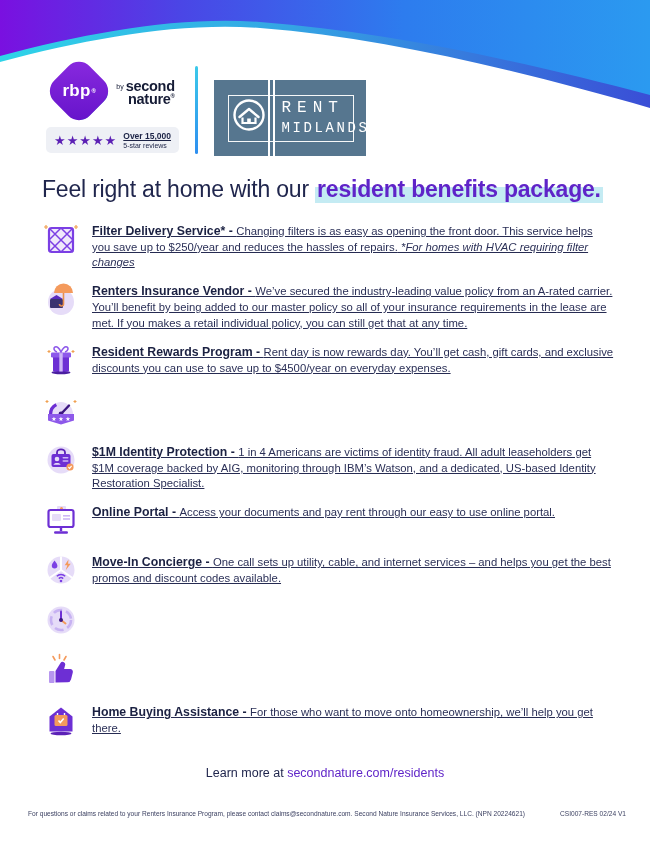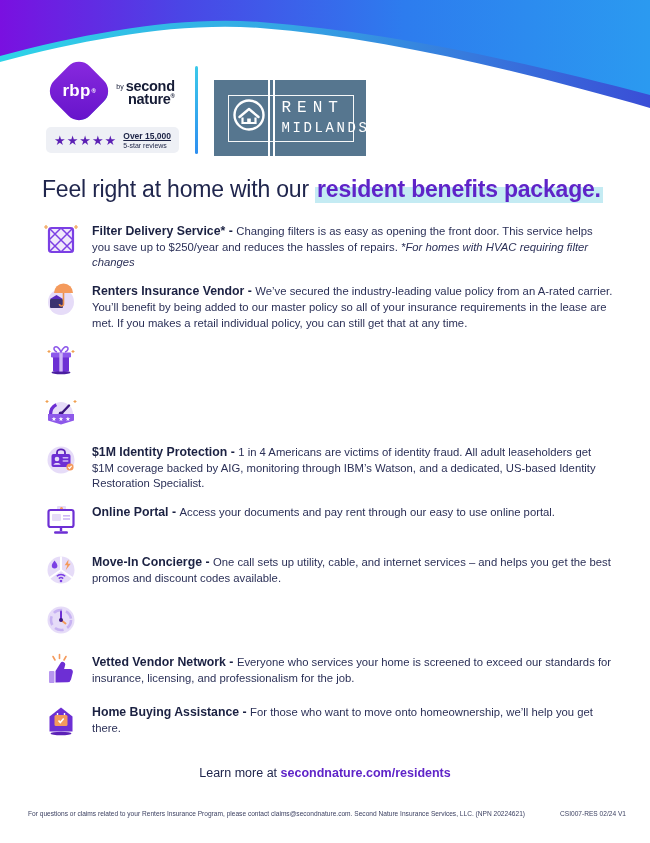--- a/index.html
+++ b/index.html
@@ -45,29 +45,29 @@
   .rm-name-top { font-size:16px; letter-spacing:6px; font-weight:normal; }
   .rm-name-bottom { font-size:14px; letter-spacing:2.6px; margin-top:3px; }
   
   .headline { position:absolute; top:176px; left:42px; width:575px;
     font-size:23px; letter-spacing:-.2px; color:#20264d; }
   .headline .hl { font-weight:bold; color:#5f24c8;
     background:linear-gradient(#c4ebf3,#c4ebf3) no-repeat;
     background-size:100% 58%; background-position:0 92%; padding:0 2px 2px 2px; }
   
   .benefits { position:absolute; top:220px; left:42px; width:572px; }
-  .benefit { display:flex; gap:12px; margin-bottom:10px; min-height:40px; align-items:flex-start; }
+  .benefit { display:flex; gap:12px; margin-bottom:10px; min-height:40px; align-items:flex-start;text-decoration:underline; }
   .benefit-icon { flex:none; width:38px; height:38px; }
   .benefit-text { font-size:11.3px; line-height:1.36; color:#2b3057; padding-top:3px; }
   .benefit-title { font-weight:bold; font-size:12.3px; color:#1b2142; }
   .benefit-note { font-style:italic; }
   
   .learn-more { position:absolute; top:766px; left:0; width:650px; text-align:center;
     font-size:12.5px; color:#20264d; }
-  .learn-more a { font-weight:bold; color:#5f24c8; text-decoration:none;margin-top:12px; }
+  .learn-more a { font-weight:normal; color:#5f24c8; text-decoration:none;margin-top:12px; }
   .fine-print { position:absolute; top:810px; left:28px; right:24px;
     display:flex; justify-content:space-between; align-items:flex-start;
     font-size:6.6px; color:#3a3f60; }
   .fine-print .right { margin-left:20px; white-space:nowrap; }
 </style>
 </head>
 <body>
 
 <div class="page">
 
@@ -164,20 +164,21 @@
 
     <div class="benefit">
       <svg class="benefit-icon" viewBox="0 0 38 38">
         <path d="M7 9 v3 M5.5 10.5 h3 M31 9 v3 M29.5 10.5 h3" stroke="#f0a050" stroke-width="1.1"></path>
         <ellipse cx="19" cy="31.5" rx="9.5" ry="1.7" fill="#4a1fa0"></ellipse>
         <rect x="11" y="15" width="16" height="15.5" rx="1" fill="#6d2fd4"></rect>
         <rect x="9" y="11.5" width="20" height="5" rx="1.2" fill="#8d58ea"></rect>
         <rect x="17.3" y="11.5" width="3.4" height="19" fill="#cdb6f6"></rect>
         <path d="M15 11 c-3 -1 -4 -4 -2 -5 c2 -1 4 1 6 5 c2 -4 4 -6 6 -5 c2 1 1 4 -2 5" fill="none" stroke="#8d58ea" stroke-width="1.6"></path>
       </svg>
+      <p class="benefit-text"><span class="benefit-title">Resident Rewards Program - </span><span>Rent day is now rewards day. You’ll get cash, gift cards, and exclusive discounts you can use to save up to $4500/year on everyday expenses.</span></p>
     </div>
 
     <div class="benefit">
       <svg class="benefit-icon" viewBox="0 0 38 38">
         <path d="M5 9 v3 M3.5 10.5 h3 M33 9 v3 M31.5 10.5 h3" stroke="#f0a050" stroke-width="1.1"></path>
         <path d="M7 23 a12 12 0 0 1 24 0 z" fill="#e6dcf8"></path>
         <path d="M7 23 a12 12 0 0 1 6.5 -10.7 l1.6 2.8 a9 9 0 0 0 -4.9 7.9 z" fill="#6d2fd4"></path>
         <path d="M19 23 L27 14.5" stroke="#3b1580" stroke-width="2.4" stroke-linecap="round"></path>
         <circle cx="19" cy="23" r="2.4" fill="#3b1580"></circle>
         <path d="M6 23 h26 v6.5 l-13 4 -13 -4 z" fill="#8d58ea"></path>
@@ -235,21 +236,20 @@
         <circle cx="19" cy="19" r="2" fill="#3b1580"></circle>
       </svg>
     </div>
 
     <div class="benefit">
       <svg class="benefit-icon" viewBox="0 0 38 38">
         <path d="M13 9 L11 5.5 M17.5 7.5 V3.5 M22 9 L24 5.5" stroke="#f49a5c" stroke-width="1.6" stroke-linecap="round"></path>
         <rect x="7" y="20" width="5.5" height="12" rx="1" fill="#b796ef"></rect>
         <path d="M13.5 31.5 V20 l5 -8 a2.6 2.6 0 0 1 4.8 1.4 l-1.2 4.6 h6 a2.8 2.8 0 0 1 2.7 3.5 l-1.8 7 a3.6 3.6 0 0 1 -3.5 2.7 z" fill="#6d2fd4"></path>
       </svg>
-      <p class="benefit-text"><span class="benefit-title">Vetted Vendor Network - </span><span>Everyone who services your home is screened to exceed our standards for insurance, licensing, and professionalism for the job.</span></p>
     </div>
 
     <div class="benefit">
       <svg class="benefit-icon" viewBox="0 0 38 38">
         <ellipse cx="19" cy="32.5" rx="10.5" ry="1.8" fill="#5b21b6"></ellipse>
         <path d="M7.5 15.5 L19 6.5 L30.5 15.5 V30.5 H7.5 Z" fill="#6d2fd4"></path>
         <rect x="12.5" y="14" width="13" height="11" rx="1.5" fill="#f49a5c"></rect>
         <path d="M15.5 14 v-2 M22.5 14 v-2" stroke="#ffffff" stroke-width="1.4"></path>
         <path d="M16.5 19.5 l1.8 2 3.4 -4" stroke="#ffffff" stroke-width="1.6" fill="none"></path>
       </svg>

